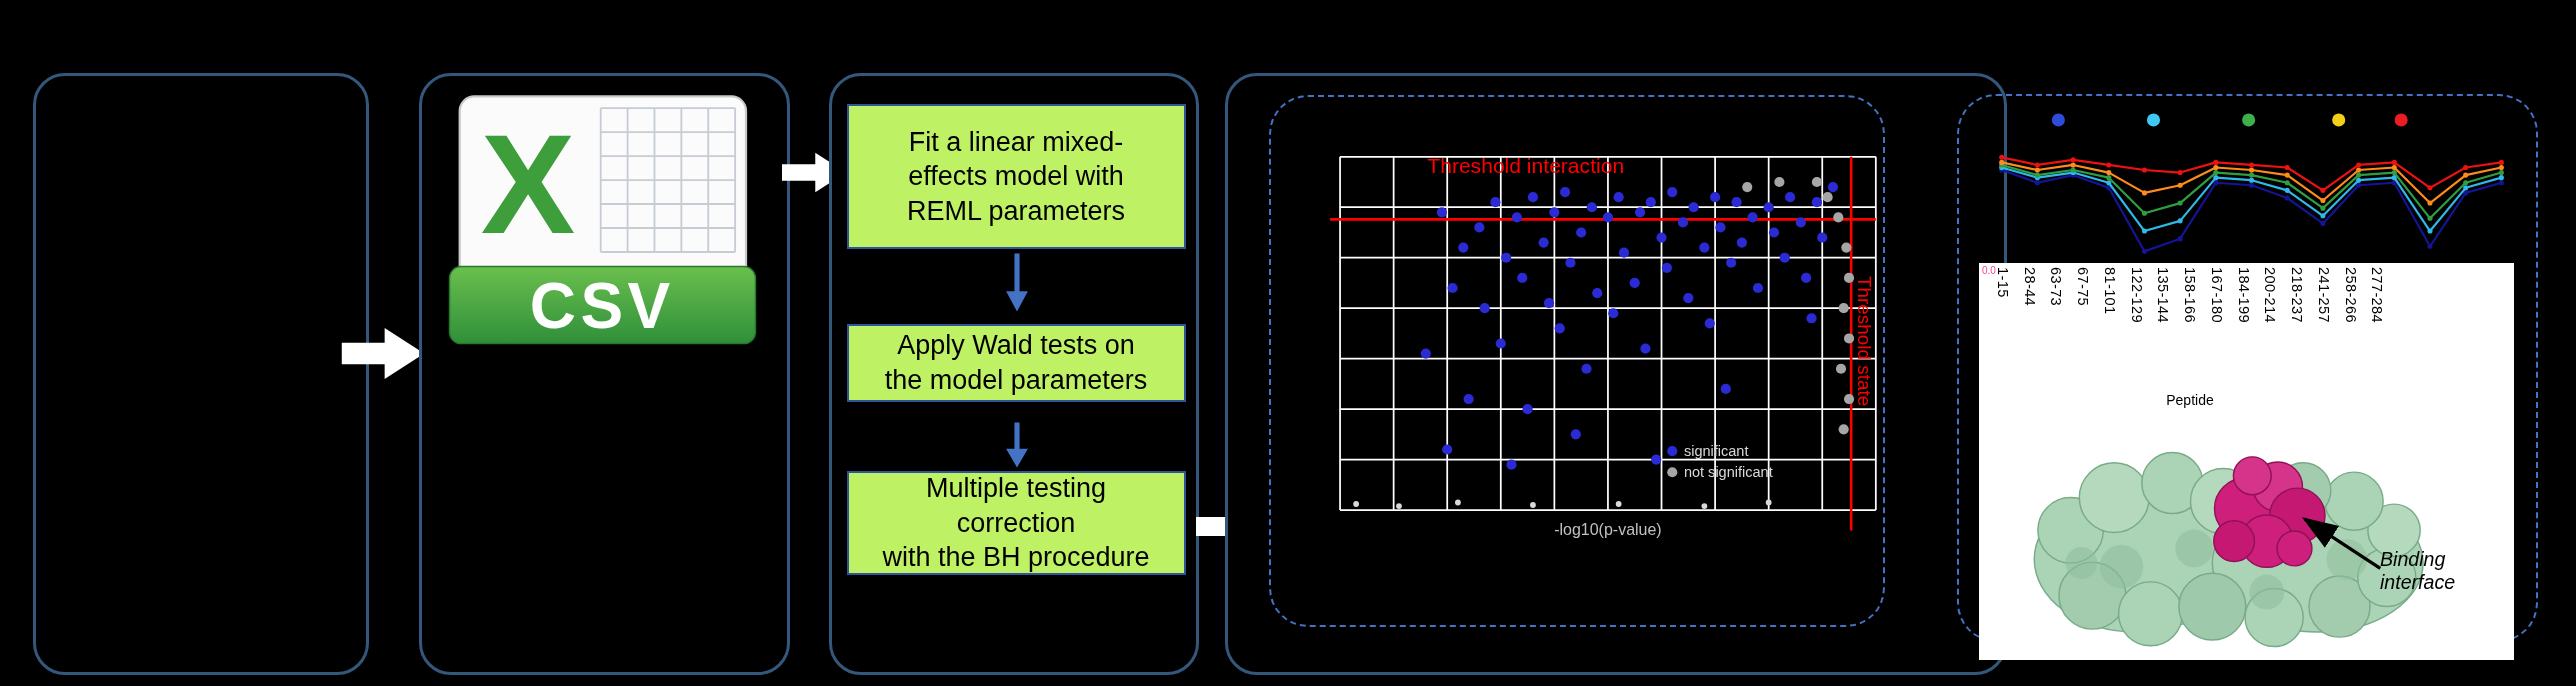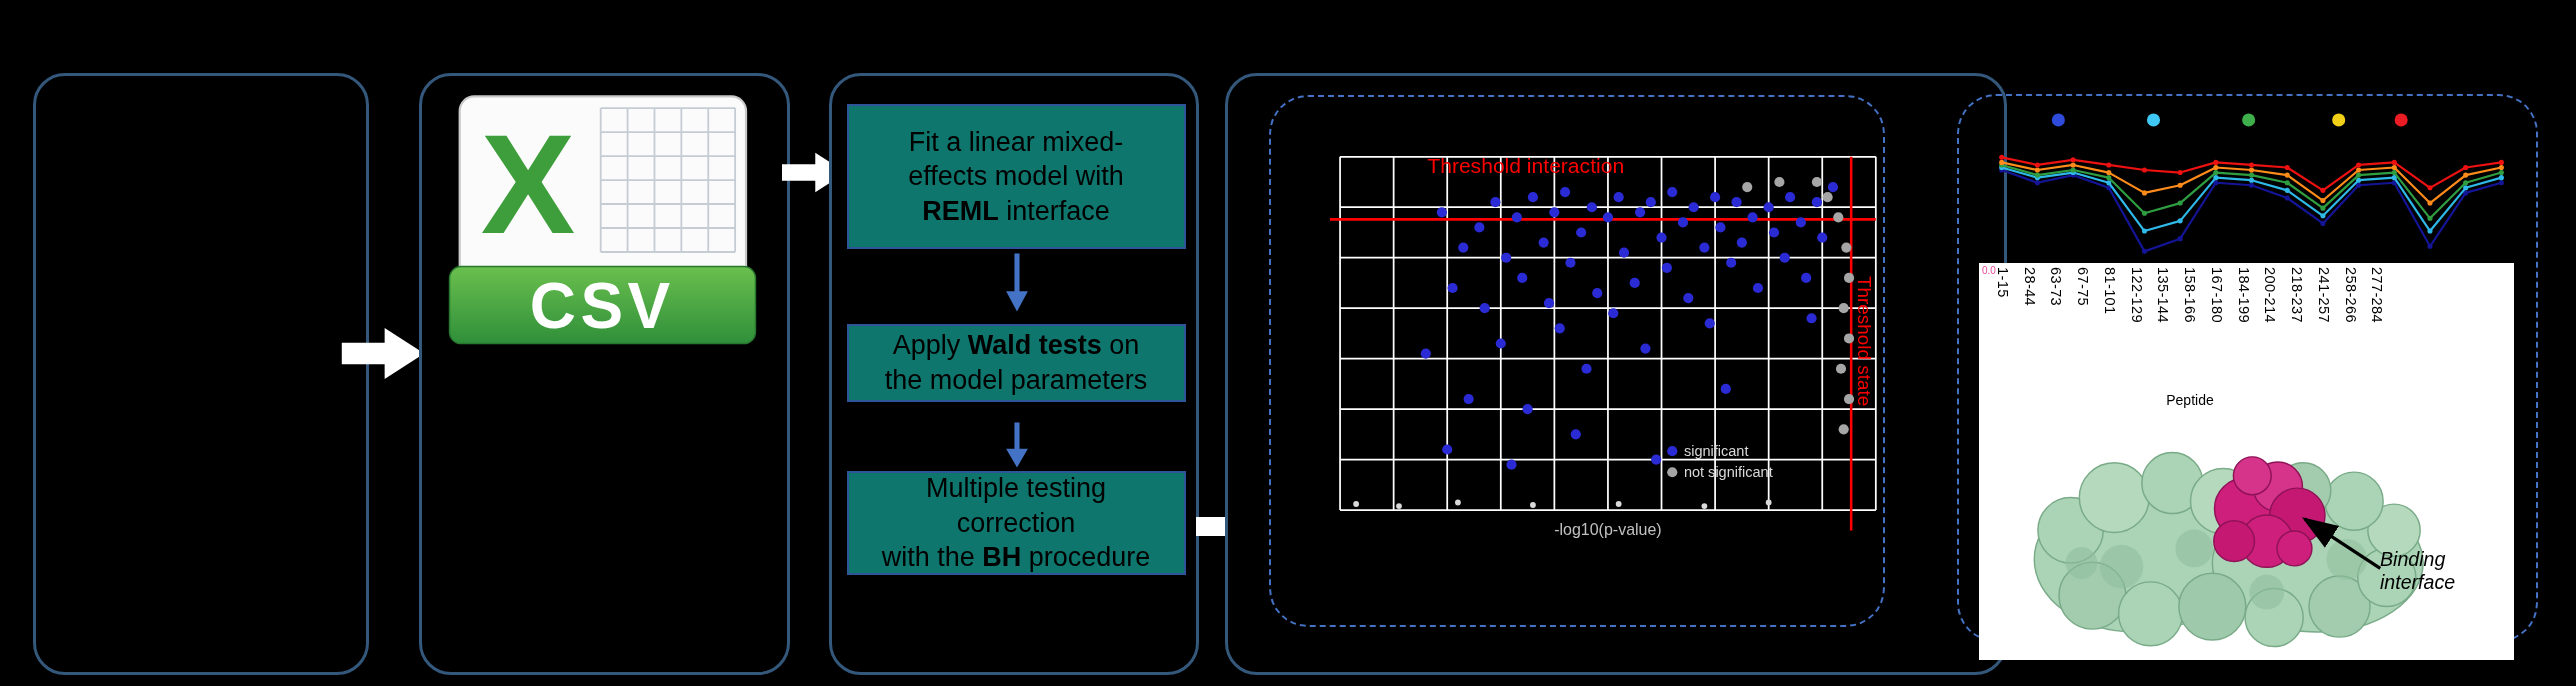--- a/index.html
+++ b/index.html
@@ -6,24 +6,24 @@
   html,body{margin:0;padding:0;background:#000;}
   #canvas{position:relative;width:2576px;height:687px;background:#000;
           font-family:"Liberation Sans",sans-serif;overflow:hidden;}
   svg{display:block;}
   svg text{font-family:"Liberation Sans",sans-serif;}
   .panel{position:absolute;border:3.6px solid #34587c;border-radius:32px;background:#000;}
   .dashed{position:absolute;border:2.2px dashed #4472c4;border-radius:39px;}
   .harrow{position:absolute;}
   .harrow polygon{fill:#ffffff;}
   .varrow{position:absolute;}
-  .flow-box{position:absolute;left:14.5px;width:339px;background:#0f766e;border:2.2px solid #2e5597;
+  .flow-box{position:absolute;left:14.5px;width:339px;background:#bef264;border:2.2px solid #2e5597;
             display:flex;align-items:center;justify-content:center;text-align:center;
             font-size:27px;line-height:1.28;color:#000;white-space:pre-line;padding:4.4px 7.3px;}
-  .flow-box b{font-weight:700;}
+  .flow-box b{font-weight:400;}
   .white-area{position:absolute;background:#ffffff;}
   .ytick{position:absolute;left:2.9px;top:1.5px;font-size:10px;color:#ec4899;}
   #peptide-labels{position:absolute;left:0;top:2.9px;width:535px;height:125px;}
   .pep-label{position:absolute;top:1.5px;writing-mode:vertical-rl;font-size:14.5px;color:#000;
              white-space:nowrap;letter-spacing:0.4px;}
   .pep-axis{position:absolute;left:0;top:129px;width:422px;text-align:center;font-size:14px;color:#000;}
   .protein-svg{position:absolute;}
   .annot-svg{position:absolute;left:0;top:0;pointer-events:none;}
   .binding-label{position:absolute;left:401px;top:285px;width:109px;font-size:19.6px;color:#000;line-height:1.15;font-style:italic;}
 </style>
@@ -68,21 +68,21 @@
     </svg>
   </div>
 
   <svg class="harrow" style="left:782px;top:147px" width="64" height="51" viewBox="0 0 100 74">
     <polygon points="0,24 52,24 52,6 100,37 52,68 52,50 0,50"></polygon>
   </svg>
 
   <div class="panel" style="left:829px;top:73px;width:370px;height:602px">
     <div class="flow-box" style="top:28px;height:145px"><div><span>Fit a linear mixed-
 effects model with
-</span><b>REML</b><span> interface</span></div></div>
+</span><b>REML</b><span> parameters</span></div></div>
     <svg class="varrow" style="left:169px;top:176px" width="32" height="61" viewBox="0 0 44 84">
       <line x1="22" y1="2" x2="22" y2="58" stroke="#4472c4" stroke-width="7"></line>
       <polygon points="7,54 37,54 22,82" fill="#4472c4"></polygon>
     </svg>
     <div class="flow-box" style="top:248px;height:78px"><div><span>Apply </span><b>Wald tests</b><span> on
 the model parameters</span></div></div>
     <svg class="varrow" style="left:169px;top:345px" width="32" height="48" viewBox="0 0 44 66">
       <line x1="22" y1="2" x2="22" y2="42" stroke="#4472c4" stroke-width="7"></line>
       <polygon points="7,38 37,38 22,64" fill="#4472c4"></polygon>
     </svg>

